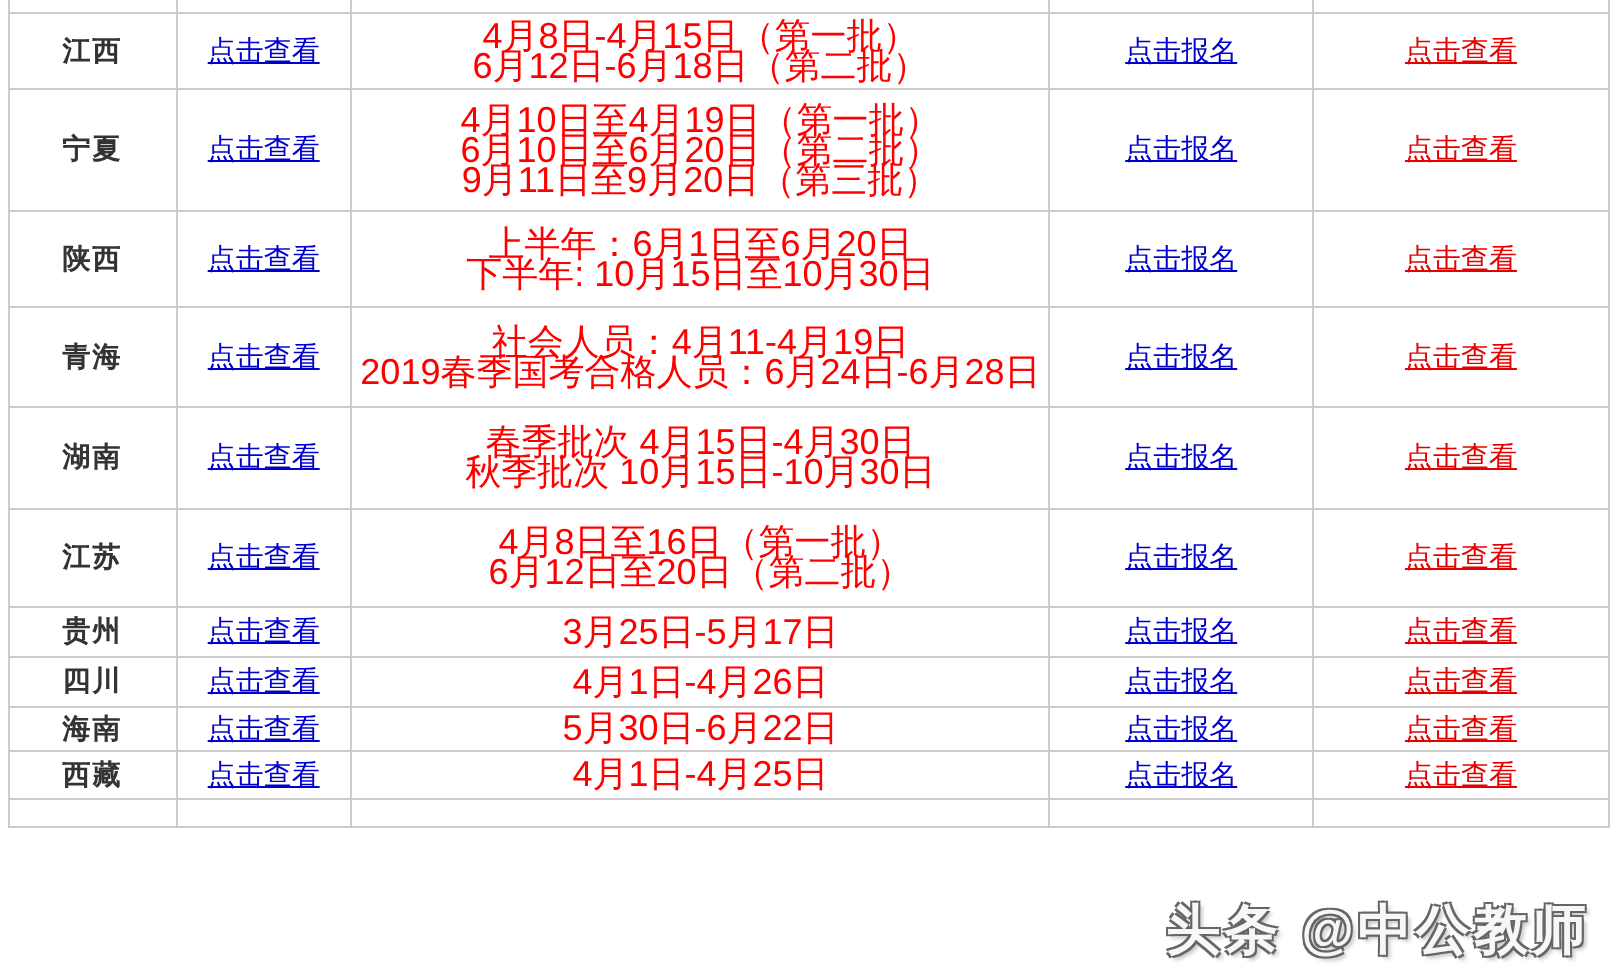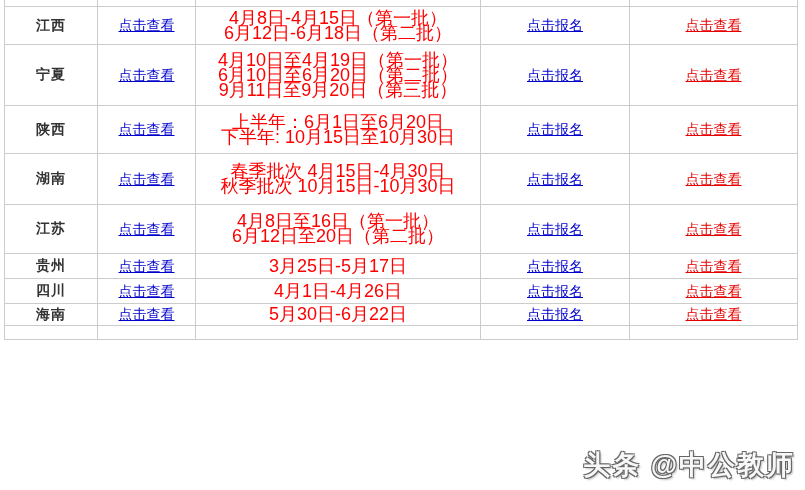--- a/index.html
+++ b/index.html
@@ -88,20 +88,30 @@
         <tr style="height: 48px;">
           <td class="province">陕西</td>
           <td><a class="link-blue">点击查看</a></td>
           <td>
             <div class="date-line">上半年：6月1日至6月20日</div>
             <div class="date-line">下半年: 10月15日至10月30日</div>
           </td>
           <td><a class="link-blue">点击报名</a></td>
           <td><a class="link-red">点击查看</a></td>
         </tr>
+        <tr style="height: 50px;">
+          <td class="province">青海</td>
+          <td><a class="link-blue">点击查看</a></td>
+          <td>
+            <div class="date-line">社会人员：4月11-4月19日</div>
+            <div class="date-line">2019春季国考合格人员：6月24日-6月28日</div>
+          </td>
+          <td><a class="link-blue">点击报名</a></td>
+          <td><a class="link-red">点击查看</a></td>
+        </tr>
         <tr style="height: 51px;">
           <td class="province">湖南</td>
           <td><a class="link-blue">点击查看</a></td>
           <td>
             <div class="date-line">春季批次 4月15日-4月30日</div>
             <div class="date-line">秋季批次 10月15日-10月30日</div>
           </td>
           <td><a class="link-blue">点击报名</a></td>
           <td><a class="link-red">点击查看</a></td>
         </tr>
@@ -135,20 +145,29 @@
         </tr>
         <tr style="height: 22px;">
           <td class="province">海南</td>
           <td><a class="link-blue">点击查看</a></td>
           <td>
             <div class="date-line">5月30日-6月22日</div>
           </td>
           <td><a class="link-blue">点击报名</a></td>
           <td><a class="link-red">点击查看</a></td>
         </tr>
+        <tr style="height: 24px;">
+          <td class="province">西藏</td>
+          <td><a class="link-blue">点击查看</a></td>
+          <td>
+            <div class="date-line">4月1日-4月25日</div>
+          </td>
+          <td><a class="link-blue">点击报名</a></td>
+          <td><a class="link-red">点击查看</a></td>
+        </tr>
         <tr class="partial" id="bottom-partial-row">
         <td></td>
         <td></td>
         <td></td>
         <td></td>
         <td></td>
       </tr>
     </tbody>
   </table>
   <div class="watermark">头条 @中公教师</div>

